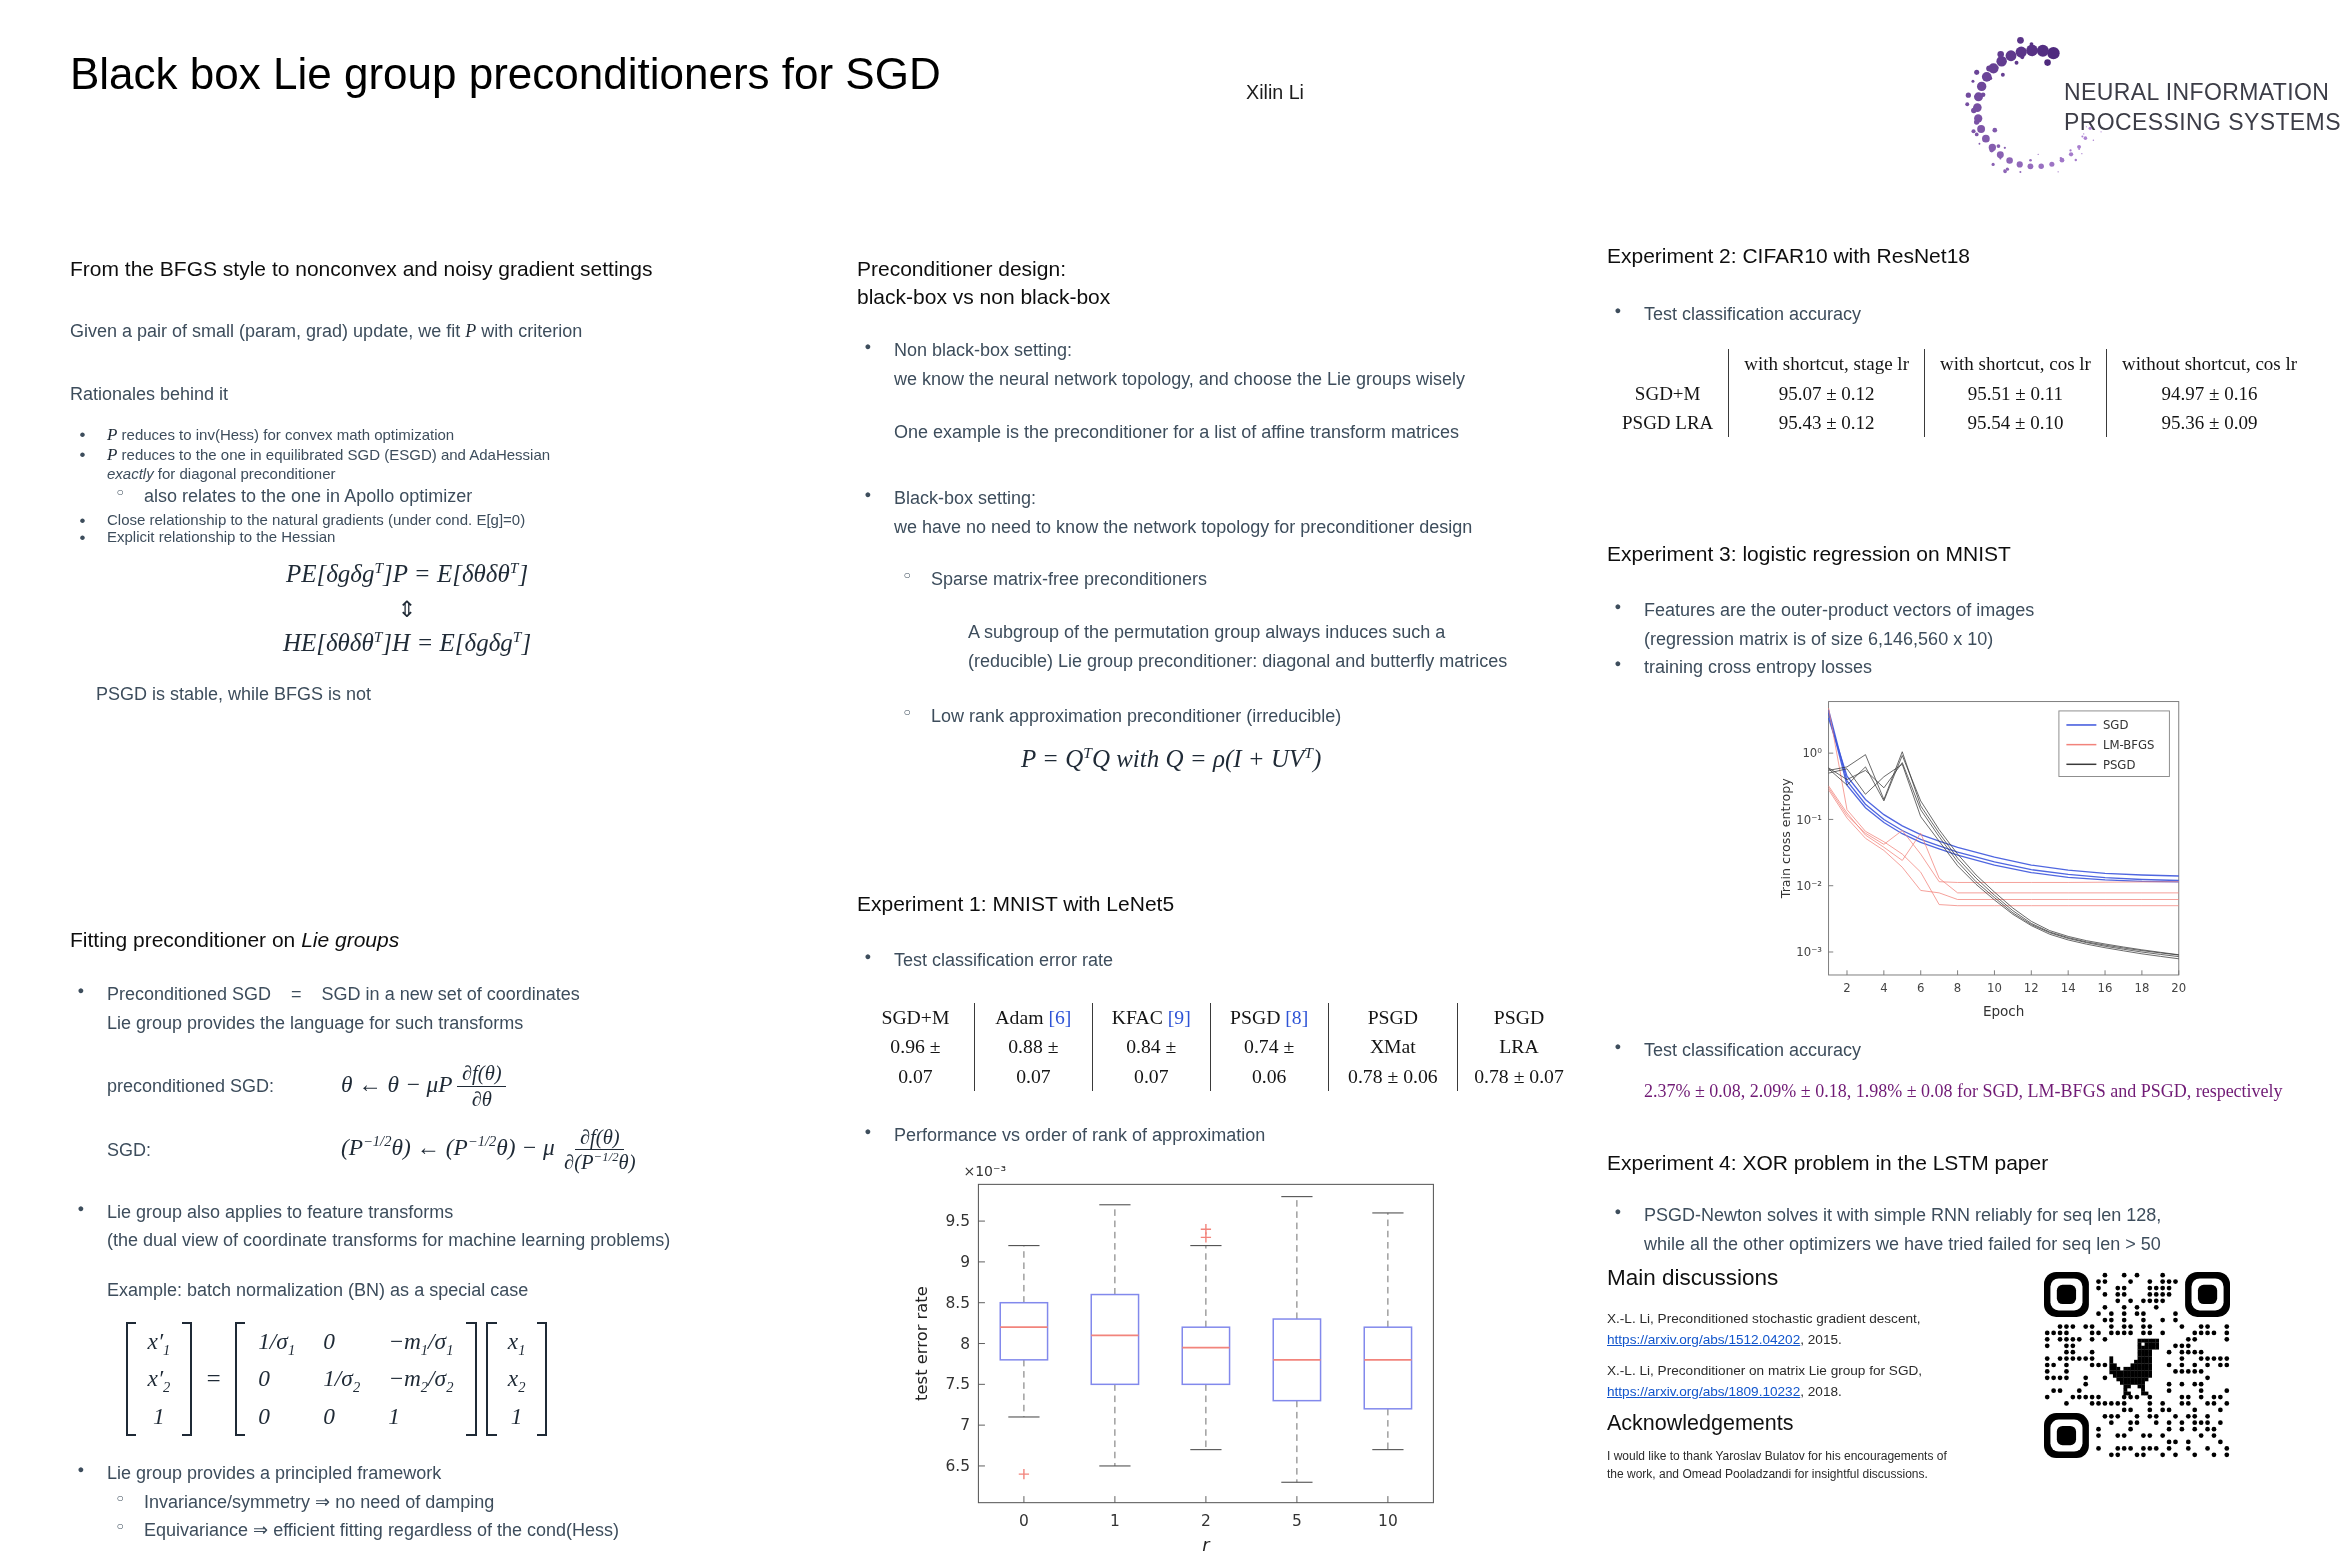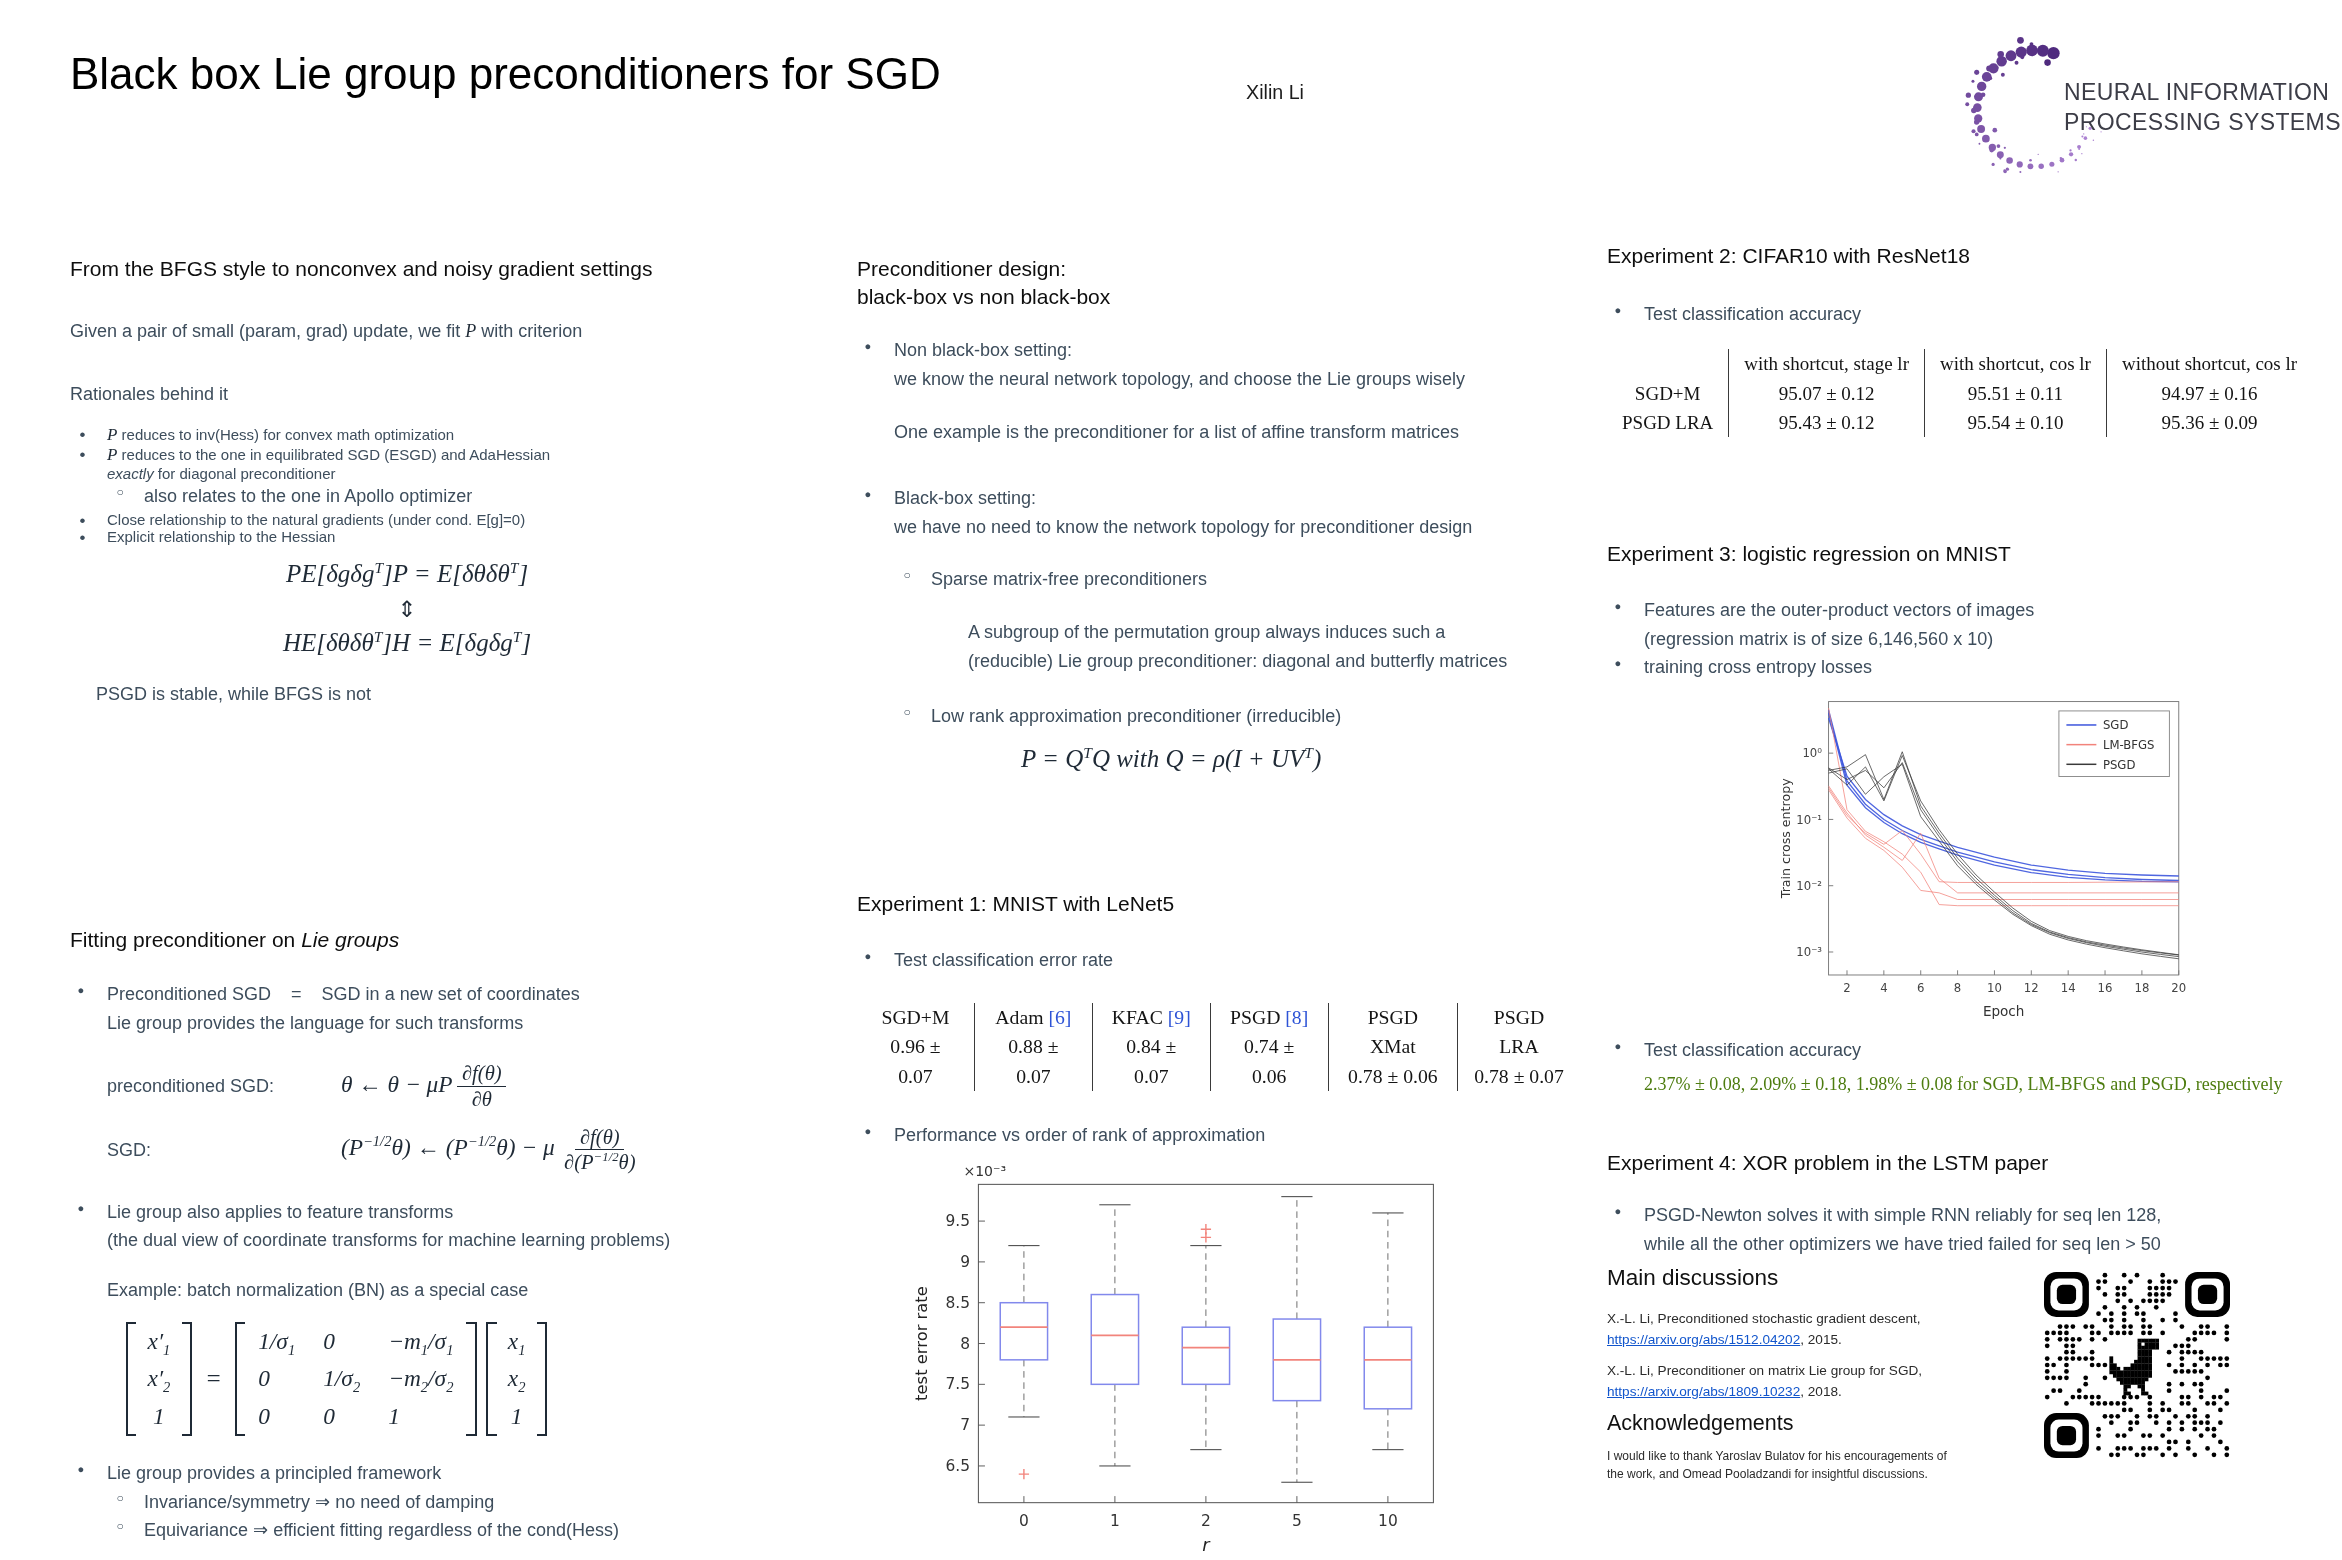--- a/index.html
+++ b/index.html
@@ -451,21 +451,21 @@
         <line x1="308" y1="35" x2="340" y2="35" stroke="#3c55dd" stroke-width="1.6"></line>
         <text x="347" y="39.5" font-size="12.5" fill="#333">SGD</text>
         <line x1="308" y1="56" x2="340" y2="56" stroke="#f2837b" stroke-width="1.6"></line>
         <text x="347" y="60.5" font-size="12.5" fill="#333">LM-BFGS</text>
         <line x1="308" y1="77" x2="340" y2="77" stroke="#3a3a3a" stroke-width="1.6"></line>
         <text x="347" y="81.5" font-size="12.5" fill="#333">PSGD</text>
         <text x="241" y="346" text-anchor="middle" font-size="14.5" fill="#333">Epoch</text>
         <text transform="translate(13,156) rotate(-90)" text-anchor="middle" font-size="13.5" fill="#333">Train cross entropy</text>
       </svg>
     <div class="bul" style="margin-top:11.2px;">Test classification accuracy</div>
-    <div class="serif" style="font-size:18px;margin-left:37px;margin-top:10px;color:#4d7c0f;">2.37% ± 0.08, 2.09% ± 0.18, 1.98% ± 0.08 for SGD, LM-BFGS and PSGD, respectively</div>
+    <div class="serif" style="font-size:18px;margin-left:37px;margin-top:17px;color:#701a75;">2.37% ± 0.08, 2.09% ± 0.18, 1.98% ± 0.08 for SGD, LM-BFGS and PSGD, respectively</div>
   </div>
 
   <div class="sect" style="top:907px;">
     <div class="h2">Experiment 4: XOR problem in the LSTM paper</div>
     <div class="bul" style="margin-top:24px;">
       <span>PSGD-Newton solves it with simple RNN reliably for seq len 128,</span><br>
       <span>while all the other optimizers we have tried failed for seq len &gt; 50</span>
     </div>
   </div>
 

